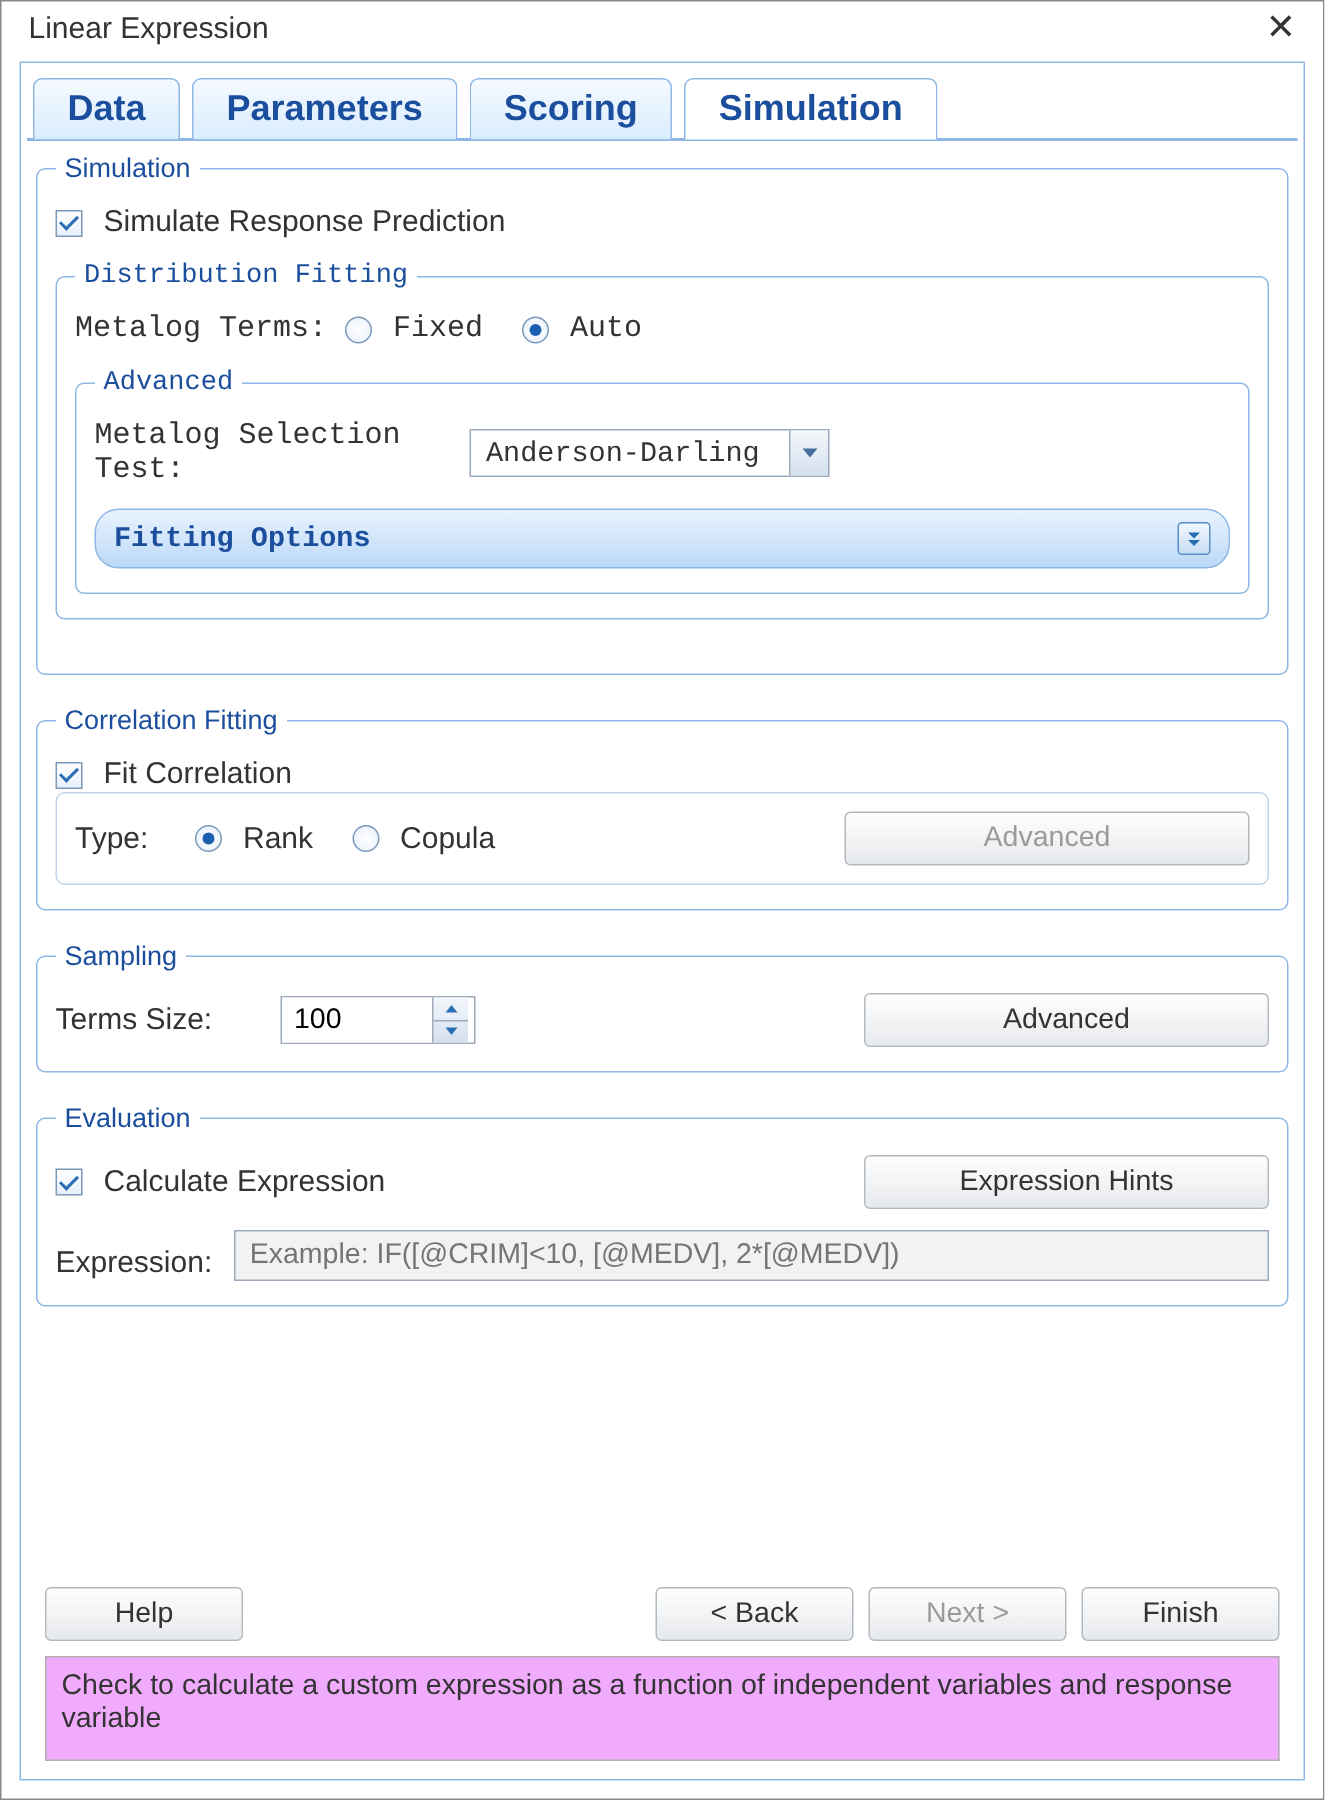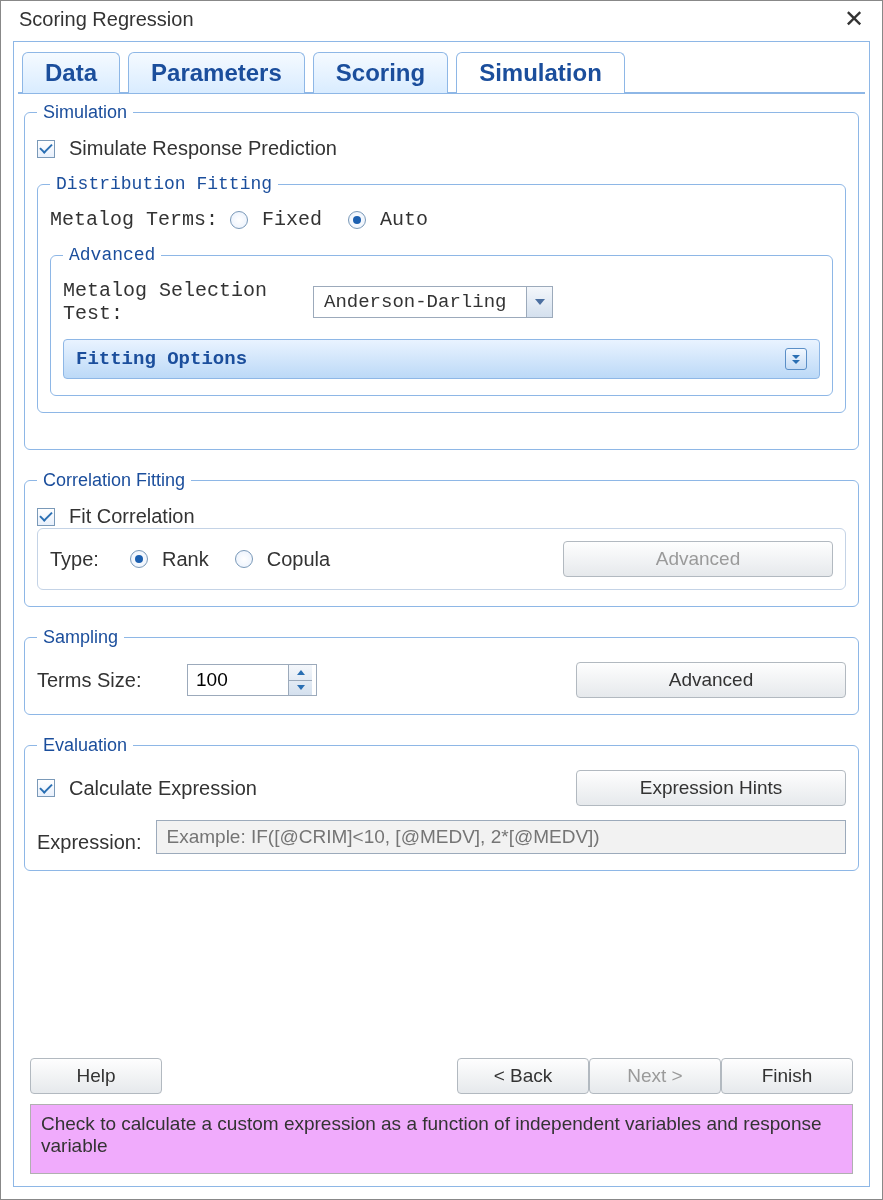--- a/index.html
+++ b/index.html
@@ -149,21 +149,21 @@
 }
 .chev-down {
   width: 0; height: 0;
   border-left: 5px solid transparent;
   border-right: 5px solid transparent;
   border-top: 6px solid #4b6fa0;
 }
 .accordion {
   margin-top: 14px;
   border: 1px solid #8eb7e6;
-  border-radius: 4px;
+  border-radius: 16px;
   background: linear-gradient(#e9f3ff, #bcd9f7);
   padding: 8px 12px;
   display: flex;
   justify-content: space-between;
   align-items: center;
   cursor: pointer;
   text-align: right;
 }
 .accordion-title { color: #1b4e9c; font-weight: bold; font-size: 19px; }
 .accordion-btn {
@@ -249,38 +249,39 @@
   color: #777;
 }
 .eval-row1 { display: flex; align-items: center; justify-content: space-between; }
 .eval-row2 { display: flex; align-items: flex-end; gap: 14px; margin-top: 14px; }
 .footer {
   margin-top: auto;
   padding: 4px 6px 8px 6px;
 }
 .footer-btns {
   display: flex;
+  gap: 10px;
   margin-bottom: 10px;
 }
 .footer-btns .btn { width: 132px; }
 .footer-btns .spacer { flex: 1; }
 .hint-box {
   border: 1px solid #b0b0b0;
   background: #f0abfc;
   padding: 8px 10px;
   font-size: 19px;
   min-height: 70px;
 }
 </style>
 </head>
 <body>
 
 <div class="window">
   <div class="titlebar">
-    <span>Scoring Regression</span>
+    <span>Linear Expression</span>
     <span class="close-x">✕</span>
   </div>
 
   <div class="outer">
 
     <div class="tabs">
       <div class="tab">Data</div>
       <div class="tab">Parameters</div>
       <div class="tab">Scoring</div>
       <div class="tab active">Simulation</div>

